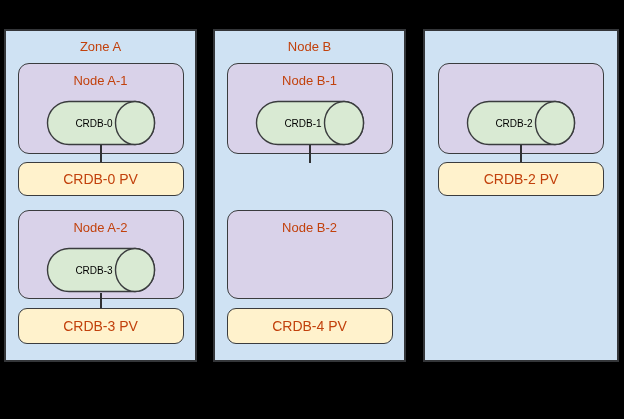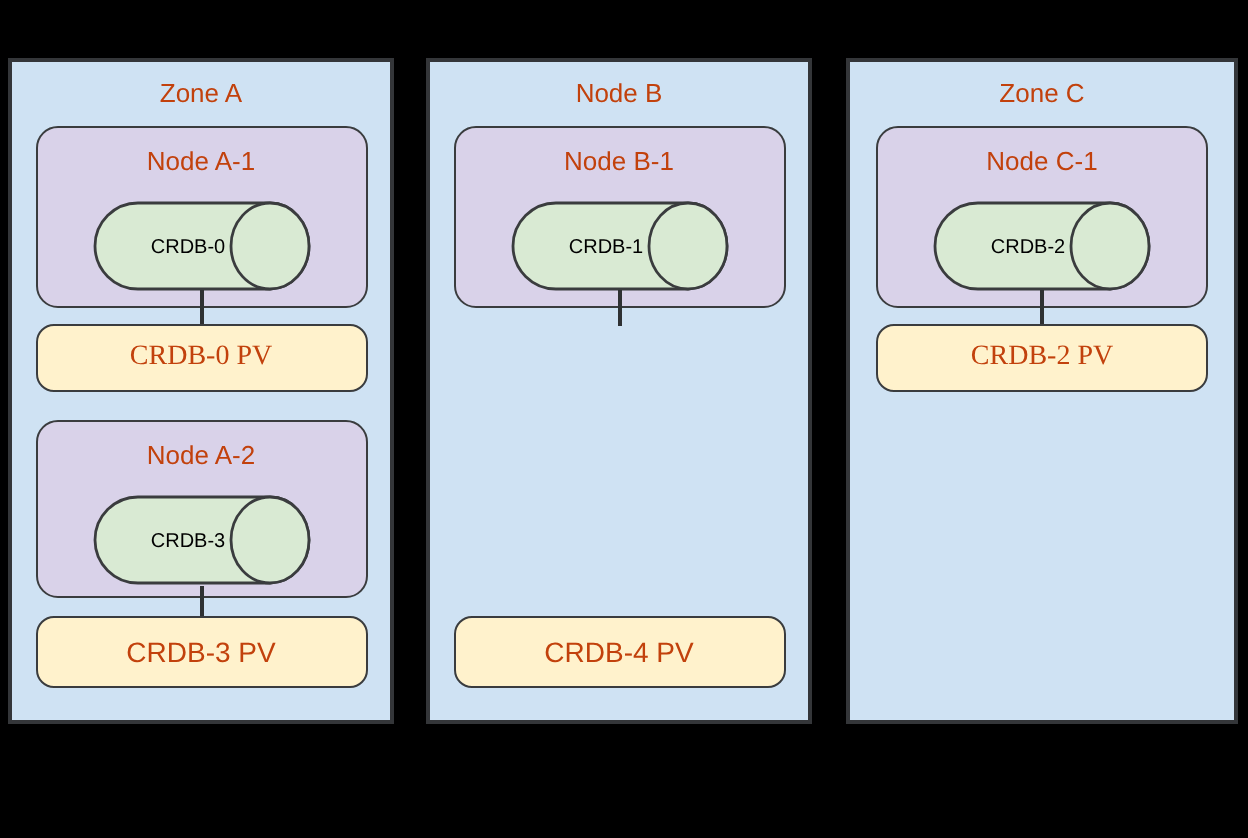--- a/index.html
+++ b/index.html
@@ -33,21 +33,21 @@
     position:absolute;left:50%;width:2px;margin-left:-1px;background:#2f3133;
   }
   .conn-r1{top:114px;height:18px;}
   .conn-r2{top:262px;height:16px;}
   .pv{
     position:absolute;left:50%;transform:translateX(-50%);width:166px;
     box-sizing:border-box;background:#fff2cc;border:1.5px solid #3a3c3e;
     border-radius:9px;display:flex;align-items:center;justify-content:center;
     font-size:14px;
   }
-  .pv-r1{top:131px;height:34px;font-family:Liberation Serif, serif;}
+  .pv-r1{top:131px;height:34px;}
   .pv-r2{top:277px;height:36px;}
 </style>
 </head>
 <body>
 
 <div class="stage">
 
   <div class="zone" style="left:4px;width:193px;">
     <div class="zone-label">Zone A</div>
 
@@ -84,30 +84,31 @@
     <div class="node node-r1">
       <div class="node-label">Node B-1</div>
       <svg class="cyl" width="110" height="46" viewBox="0 0 110 46">
         <path class="cyl-shape" d="M 23 1.5 L 89 1.5 A 19.5 21.5 0 0 1 89 44.5 L 23 44.5 A 21.5 21.5 0 0 1 23 1.5 Z"></path>
         <ellipse class="cyl-shape" cx="89" cy="23" rx="19.5" ry="21.5"></ellipse>
         <text class="cyl-text" x="48" y="26.5">CRDB-1</text>
       </svg>
     </div>
     <div class="connector conn-r1"></div>
 
+    <div class="node node-r2">
+      <div class="node-label">Node B-2</div>
+    </div>
     <div class="pv pv-r2">
       <span>CRDB-4 PV</span>
     </div>
   </div>
 
   <div class="zone" style="left:423px;width:196px;">
-    <div class="zone-label">Zone C</div>
 
     <div class="node node-r1">
-      <div class="node-label">Node C-1</div>
       <svg class="cyl" width="110" height="46" viewBox="0 0 110 46">
         <path class="cyl-shape" d="M 23 1.5 L 89 1.5 A 19.5 21.5 0 0 1 89 44.5 L 23 44.5 A 21.5 21.5 0 0 1 23 1.5 Z"></path>
         <ellipse class="cyl-shape" cx="89" cy="23" rx="19.5" ry="21.5"></ellipse>
         <text class="cyl-text" x="48" y="26.5">CRDB-2</text>
       </svg>
     </div>
     <div class="connector conn-r1"></div>
     <div class="pv pv-r1">
       <span>CRDB-2 PV</span>
     </div>

